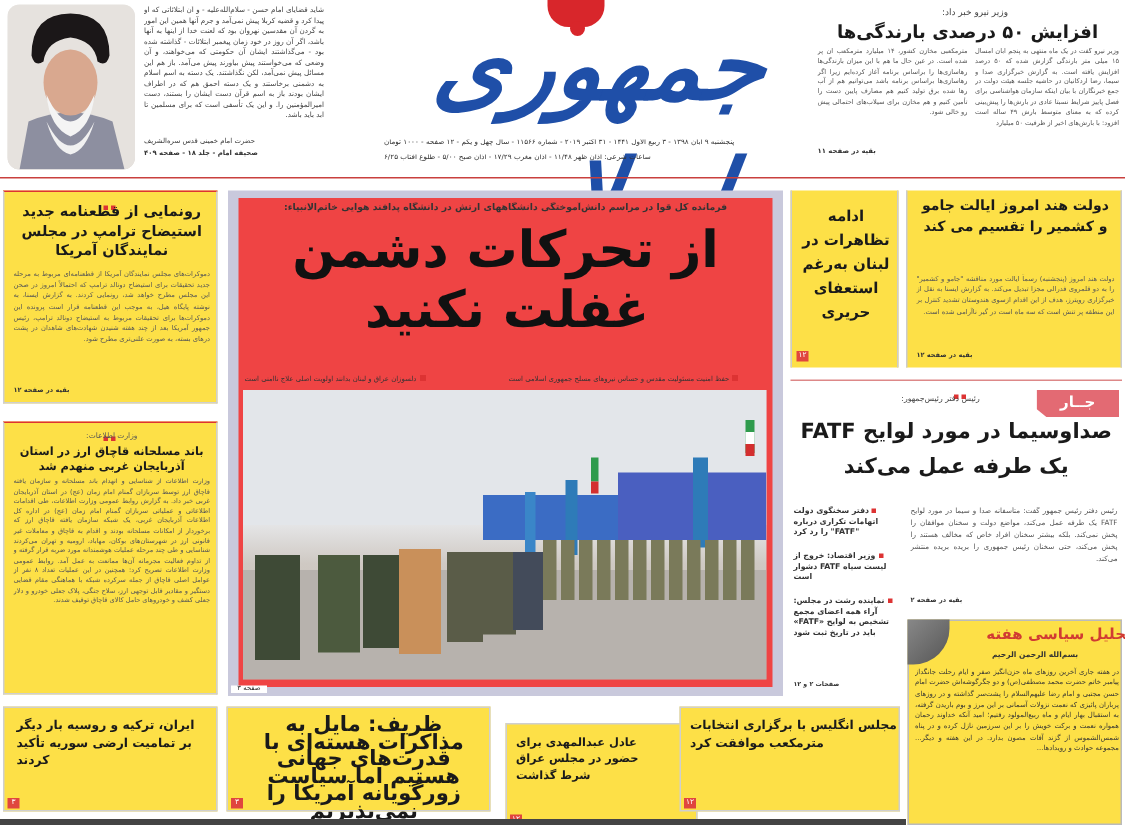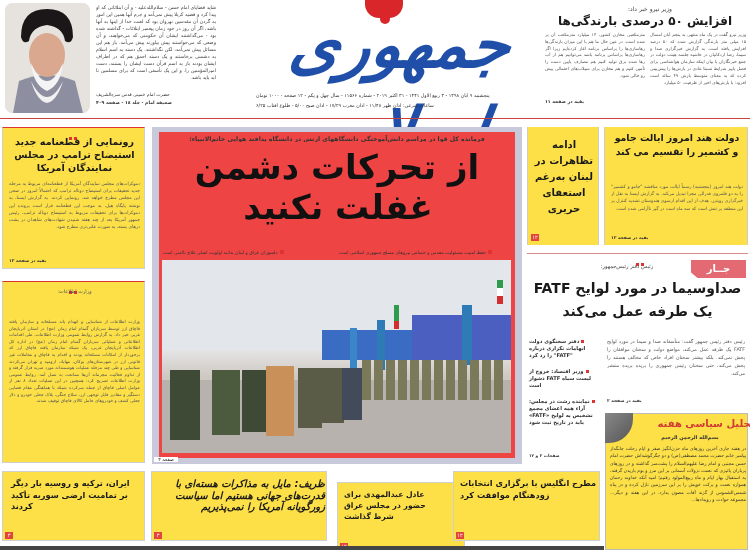--- a/index.html
+++ b/index.html
@@ -54,20 +54,21 @@
 <div class="box" style="left:2px;top:127px;width:143px;height:142px;border-top:1px solid #d33;">
   <div class="abs" style="left:64px;top:-3px;"><span class="dot"></span><span class="dot"></span></div>
   <div class="abs rtl hl-bold" style="left:6px;top:7px;width:131px;font-size:9.6px;line-height:13px;text-align:center;">رونمایی از قطعنامه جدید استیضاح ترامپ در مجلس نمایندگان آمریکا</div>
   <div class="abs rtl small" style="left:6px;top:52px;width:131px;height:76px;overflow:hidden;font-size:4.5px;line-height:7.2px;">دموکرات‌های مجلس نمایندگان آمریکا از قطعنامه‌ای مربوط به مرحله جدید تحقیقات برای استیضاح دونالد ترامپ که احتمالاً امروز در صحن این مجلس مطرح خواهد شد، رونمایی کردند. به گزارش ایسنا، به نوشته پایگاه هیل، به موجب این قطعنامه قرار است پرونده این دموکرات‌ها برای تحقیقات مربوط به استیضاح دونالد ترامپ، رئیس جمهور آمریکا بعد از چند هفته شنیدن شهادت‌های شاهدان در پشت درهای بسته، به صورت علنی‌تری مطرح شود.</div>
   <div class="abs rtl cont" style="left:6px;top:130px;width:131px;font-size:4.4px;">بقیه در صفحه ۱۲</div>
 </div>
 
 <div class="box" style="left:2px;top:281px;width:143px;height:182px;border-top:1px solid #d33;">
   <div class="abs" style="left:64px;top:-3px;"><span class="dot"></span><span class="dot"></span></div>
   <div class="abs rtl" style="left:6px;top:6px;width:131px;font-size:5px;color:#555;text-align:center;">وزارت اطلاعات:</div>
+  <div class="abs rtl hl-bold" style="left:6px;top:14px;width:131px;font-size:7.6px;line-height:10px;text-align:center;">باند مسلحانه قاچاق ارز در استان آذربایجان غربی منهدم شد</div>
   <div class="abs rtl small" style="left:6px;top:37px;width:131px;height:140px;overflow:hidden;font-size:4.4px;line-height:6.6px;">وزارت اطلاعات از شناسایی و انهدام باند مسلحانه و سازمان یافته قاچاق ارز توسط سربازان گمنام امام زمان (عج) در استان آذربایجان غربی خبر داد. به گزارش روابط عمومی وزارت اطلاعات، طی اقدامات اطلاعاتی و عملیاتی سربازان گمنام امام زمان (عج) در اداره کل اطلاعات آذربایجان غربی، یک شبکه سازمان یافته قاچاق ارز که برخوردار از امکانات مسلحانه بودند و اقدام به قاچاق و معاملات غیر قانونی ارز در شهرستان‌های بوکان، مهاباد، ارومیه و تهران می‌کردند شناسایی و طی چند مرحله عملیات هوشمندانه مورد ضربه قرار گرفته و از تداوم فعالیت مجرمانه آن‌ها ممانعت به عمل آمد. روابط عمومی وزارت اطلاعات تصریح کرد: همچنین در این عملیات تعداد ۸ نفر از عوامل اصلی قاچاق از جمله سرکرده شبکه با هماهنگی مقام قضایی دستگیر و مقادیر قابل توجهی ارز، سلاح جنگی، پلاک جعلی خودرو و دلار جعلی کشف و خودروهای حامل کالای قاچاق توقیف شدند.</div>
 </div>
 
 <div class="abs" style="left:152px;top:127px;width:370px;height:337px;background:#c9c9dc;">
   <div class="abs" style="left:7px;top:5px;width:356px;height:326px;background:#ef4444;">
     <div class="abs rtl" style="left:4px;top:3px;width:348px;font-size:6.2px;font-weight:bold;color:#333;text-align:center;white-space:nowrap;overflow:hidden;">فرمانده کل قوا در مراسم دانش‌آموختگی دانشگاههای ارتش در دانشگاه پدافند هوایی خاتم‌الانبیاء:</div>
     <div class="abs rtl" style="left:0;top:14px;width:356px;font-size:34px;line-height:42px;font-weight:bold;color:#111;text-align:center;">از تحرکات دشمن</div>
     <div class="abs rtl" style="left:1px;top:54px;width:356px;font-size:34px;line-height:42px;font-weight:bold;color:#111;text-align:center;">غفلت نکنید</div>
     <div class="abs rtl" style="left:180px;top:118px;width:172px;font-size:4.6px;color:#333;white-space:nowrap;overflow:hidden;">
       <span class="dot" style="background:#d33;width:4px;height:4px;"></span><span>حفظ امنیت مسئولیت مقدس و حساس نیروهای مسلح جمهوری اسلامی است</span>
@@ -161,25 +162,25 @@
   <div class="abs rtl" style="left:44px;top:4px;width:112px;font-size:10px;font-weight:bold;color:#d13b33;text-align:center;">تحلیل سیاسی هفته</div>
   <div class="abs rtl" style="left:28px;top:20px;width:112px;font-size:5px;color:#333;text-align:center;font-weight:bold;">بسم‌الله الرحمن الرحیم</div>
   <div class="abs rtl small" style="left:4px;top:31px;width:136px;height:104px;overflow:hidden;font-size:4.6px;line-height:7.3px;color:#333;">در هفته جاری آخرین روزهای ماه حزن‌انگیز صفر و ایام رحلت جانگداز پیامبر خاتم حضرت محمد مصطفی(ص) و دو جگرگوشه‌اش حضرت امام حسن مجتبی و امام رضا علیهم‌السلام را پشت‌سر گذاشته و در روزهای پرباران پائیزی که نعمت نزولات آسمانی بر این مرز و بوم باریدن گرفته، به استقبال بهار ایام و ماه ربیع‌المولود رفتیم؛ امید آنکه خداوند رحمان همواره نعمت و برکت خویش را بر این سرزمین نازل کرده و در پناه شمس‌الشموس از گزند آفات مصون بدارد. در این هفته و دیگر... مجموعه حوادث و رویدادها...</div>
 </div>
 
 <div class="box" style="left:2px;top:471px;width:143px;height:70px;">
   <div class="abs rtl hl-bold" style="left:8px;top:6px;width:122px;font-size:8.2px;line-height:11.5px;">ایران، ترکیه و روسیه بار دیگر بر تمامیت ارضی سوریه تأکید کردند</div>
   <div class="pagebadge" style="left:2px;top:60px;">۳</div>
 </div>
 <div class="box" style="left:151px;top:471px;width:176px;height:70px;">
-  <div class="abs rtl hl-bold" style="left:8px;top:6px;width:165px;font-size:10px;line-height:11.5px;text-align:right;font-style:italic;">ظریف: مایل به مذاکرات هسته‌ای با قدرت‌های جهانی هستیم اما سیاست زورگویانه آمریکا را نمی‌پذیریم</div>
+  <div class="abs rtl hl-bold" style="left:8px;top:6px;width:165px;font-size:14px;line-height:11.5px;text-align:center;">ظریف: مایل به مذاکرات هسته‌ای با قدرت‌های جهانی هستیم اما سیاست زورگویانه آمریکا را نمی‌پذیریم</div>
   <div class="pagebadge" style="left:2px;top:60px;">۳</div>
 </div>
 <div class="box" style="left:337px;top:482px;width:128px;height:70px;">
   <div class="abs rtl hl-bold" style="left:6px;top:6px;width:98px;font-size:7.6px;line-height:11px;">عادل عبدالمهدی برای حضور در مجلس عراق شرط گذاشت</div>
   <div class="pagebadge" style="left:2px;top:60px;">۱۲</div>
 </div>
 <div class="box" style="left:453px;top:471px;width:147px;height:70px;">
-  <div class="abs rtl hl-bold" style="left:6px;top:6px;width:138px;font-size:8.2px;line-height:11.5px;">مطرح انگلیس با برگزاری انتخابات زودهنگام موافقت کرد</div>
+  <div class="abs rtl hl-bold" style="left:6px;top:6px;width:138px;font-size:8.2px;line-height:11.5px;">مجلس انگلیس با برگزاری انتخابات مترمکعب موافقت کرد</div>
   <div class="pagebadge" style="left:2px;top:60px;">۱۲</div>
 </div>
 
 <div class="abs" style="left:0;top:546px;width:604px;height:4px;background:#444;"></div>
 
 </body></html>

